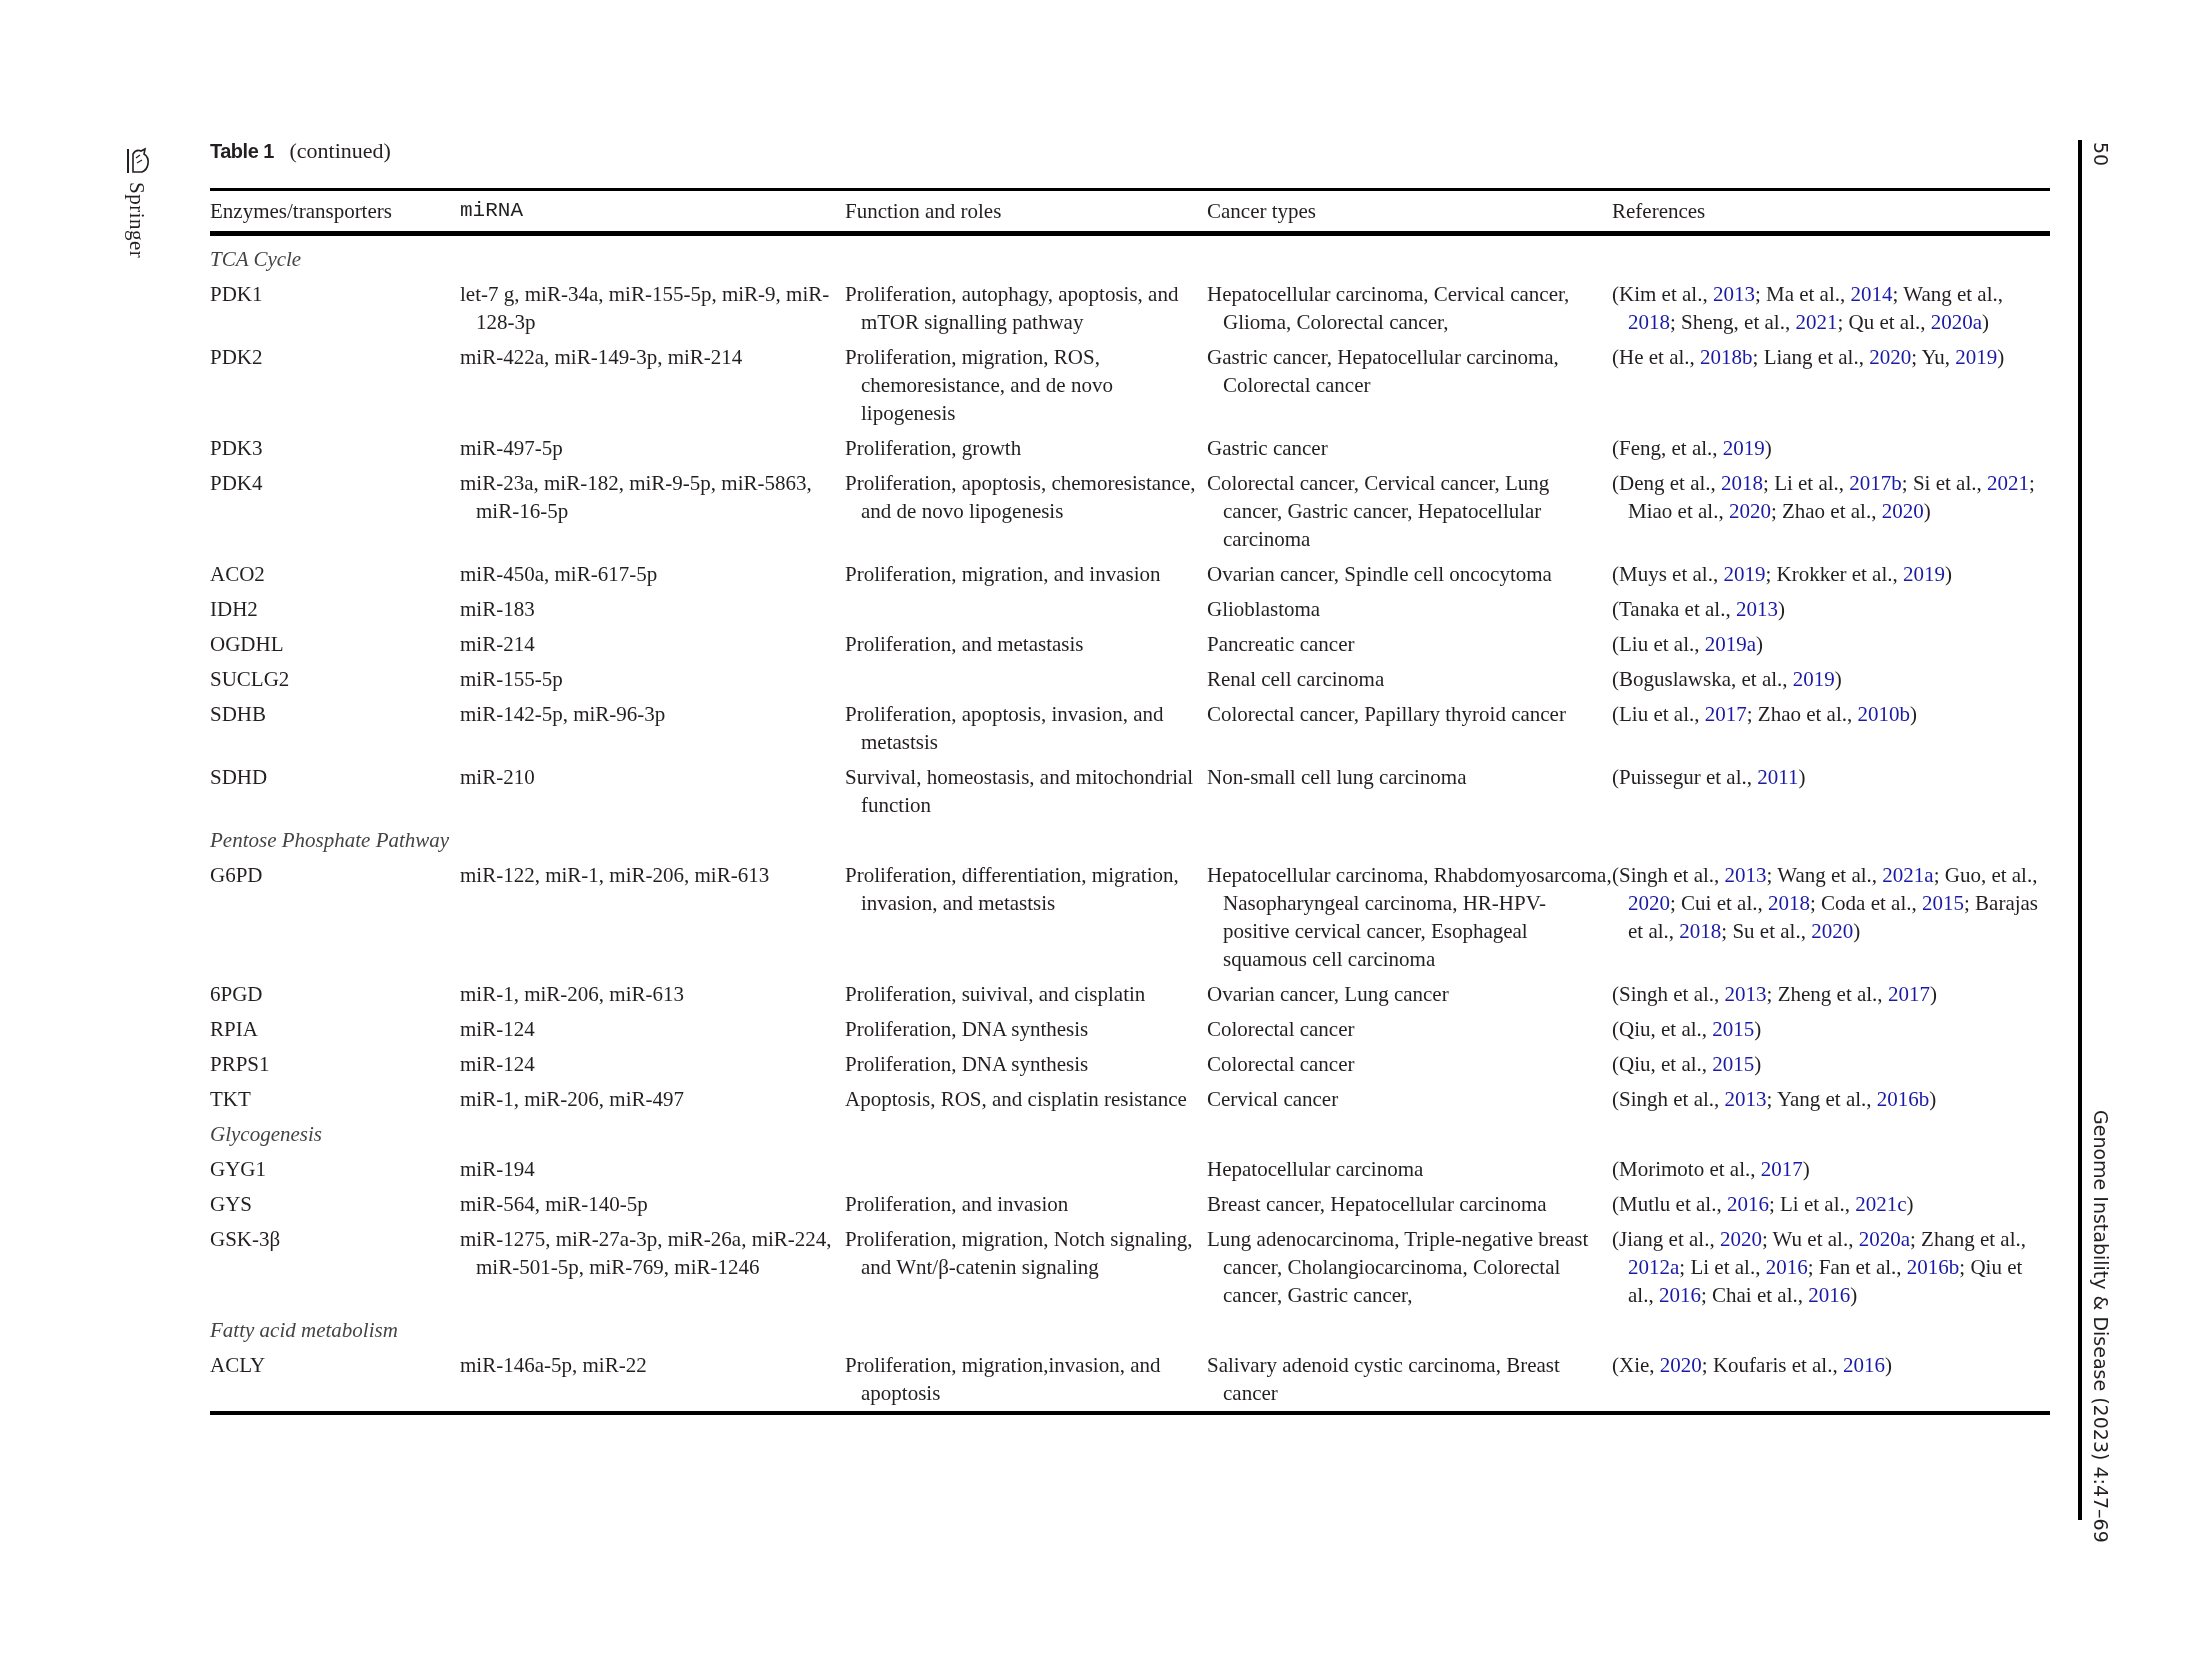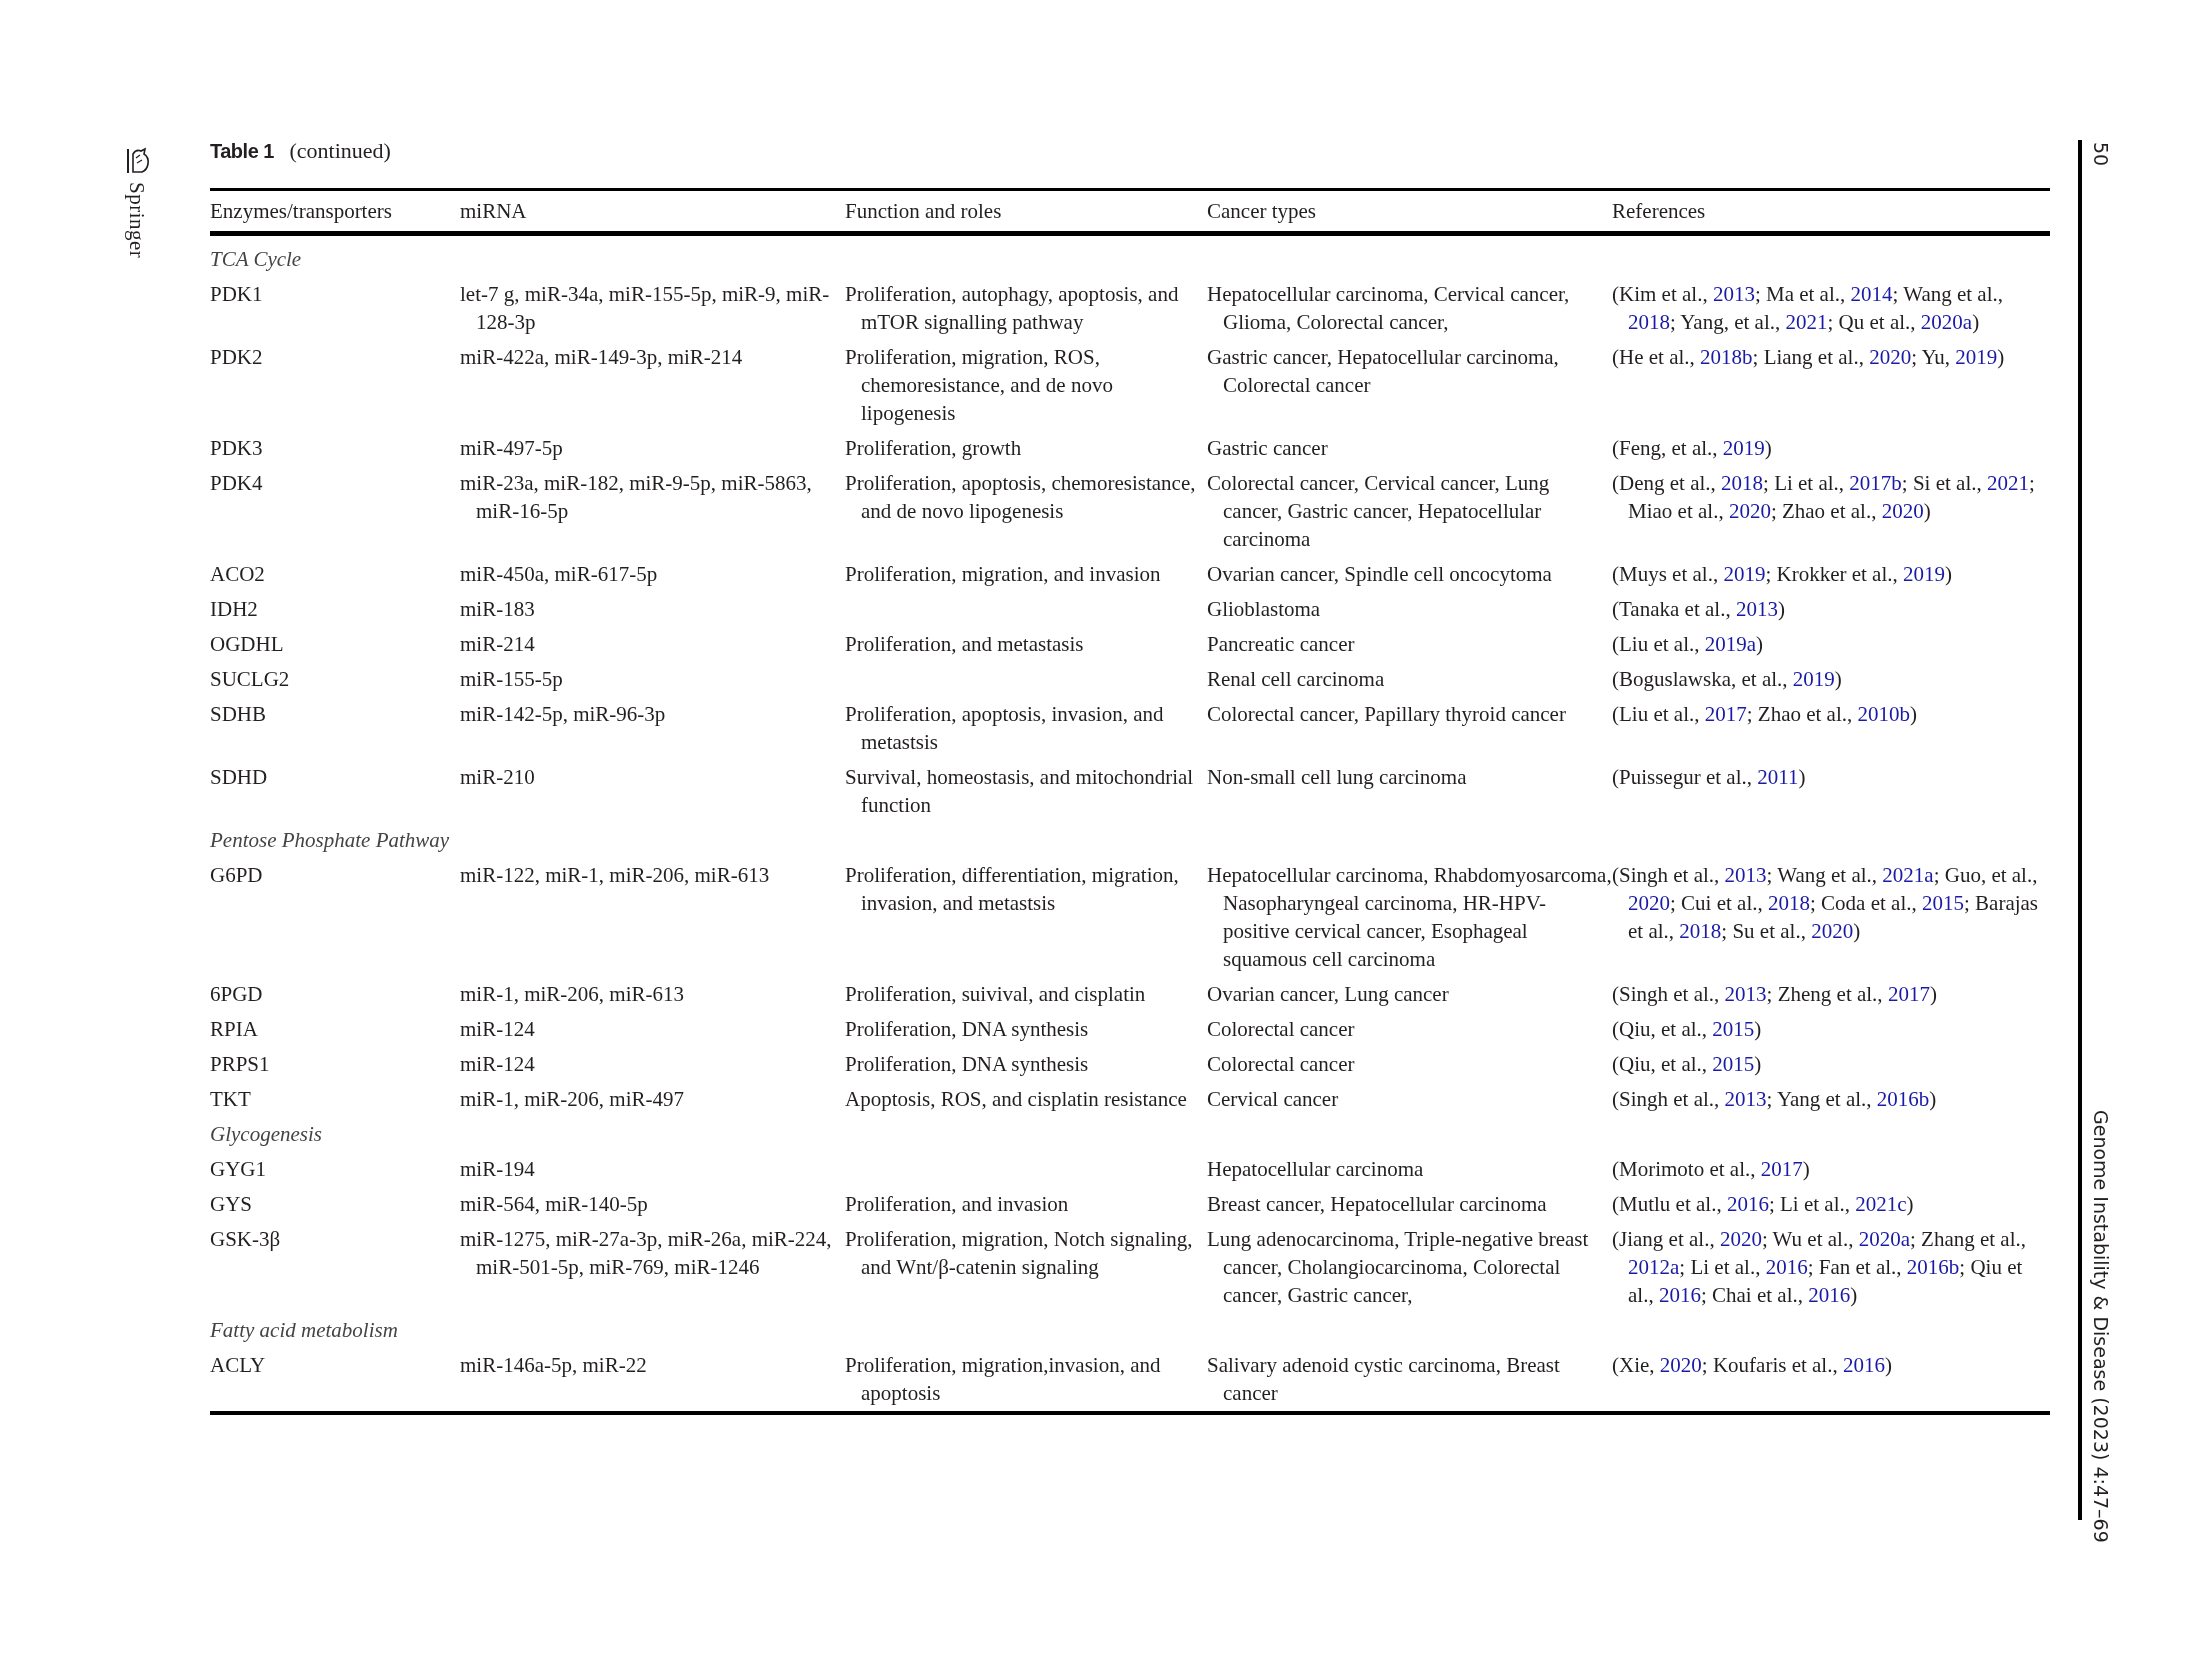--- a/index.html
+++ b/index.html
@@ -17,21 +17,21 @@
   .caption { position: absolute; left: 210px; top: 138px; font-size: 22px; text-align: right; }
   .caption .tlabel { font-family: "Liberation Sans", sans-serif; font-weight: bold; font-size: 20px;
          letter-spacing: -0.5px; margin-right: 10px; }
   .tbl { position: absolute; left: 210px; top: 188px; width: 1840px; border-collapse: collapse;
          font-size: 21px; line-height: 28px; }
   .tbl thead th { font-weight: normal; text-align: left; padding: 6px 0 6px 0; vertical-align: top; }
   .tbl thead tr { border-top: 3px solid #000; border-bottom: 5px solid #000; }
   .tbl td { vertical-align: top; padding: 3px 0 4px 0; }
   .tbl tbody tr.last { border-bottom: 4px solid #000; }
   .tbl tbody tr.first-sec td { padding-top: 9px; }
-  .c1 { width: 250px; } .c2 { width: 385px; } .c3 { width: 362px; } .c4 { width: 405px; } .c5 { width: 438px; margin-left: 12px; }
+  .c1 { width: 250px; } .c2 { width: 385px; font-family: Liberation Mono, monospace; } .c3 { width: 362px; } .c4 { width: 405px; } .c5 { width: 438px; margin-left: 12px; }
   .section { font-style: italic; color: #444; }
   .hang { padding-left: 16px !important; text-indent: -16px; }
   .ref-year { color: #1a1aa6; }
 </style>
 </head>
 <body>
 
 <div class="side-left">
   <svg class="springer-logo" viewBox="0 0 26 30">
     <line x1="2" y1="3" x2="2" y2="27" stroke="#231f20" stroke-width="2"></line>
@@ -66,21 +66,21 @@
         <td></td>
         <td></td>
         <td></td>
         <td></td>
       </tr>
       <tr>
         <td class="hang">PDK1</td>
         <td class="hang">let-7 g, miR-34a, miR-155-5p, miR-9, miR-128-3p</td>
         <td class="hang">Proliferation, autophagy, apoptosis, and mTOR signalling pathway</td>
         <td class="hang">Hepatocellular carcinoma, Cervical cancer, Glioma, Colorectal cancer,</td>
-        <td class="hang"><span>(Kim et al., </span><span class="ref-year">2013</span><span>; Ma et al., </span><span class="ref-year">2014</span><span>; Wang et al., </span><span class="ref-year">2018</span><span>; Yang, et al., </span><span class="ref-year">2021</span><span>; Qu et al., </span><span class="ref-year">2020a</span><span>)</span></td>
+        <td class="hang"><span>(Kim et al., </span><span class="ref-year">2013</span><span>; Ma et al., </span><span class="ref-year">2014</span><span>; Wang et al., </span><span class="ref-year">2018</span><span>; Sheng, et al., </span><span class="ref-year">2021</span><span>; Qu et al., </span><span class="ref-year">2020a</span><span>)</span></td>
       </tr>
       <tr>
         <td class="hang">PDK2</td>
         <td class="hang">miR-422a, miR-149-3p, miR-214</td>
         <td class="hang">Proliferation, migration, ROS, chemoresistance, and de novo lipogenesis</td>
         <td class="hang">Gastric cancer, Hepatocellular carcinoma, Colorectal cancer</td>
         <td class="hang"><span>(He et al., </span><span class="ref-year">2018b</span><span>; Liang et al., </span><span class="ref-year">2020</span><span>; Yu, </span><span class="ref-year">2019</span><span>)</span></td>
       </tr>
       <tr>
         <td class="hang">PDK3</td>

